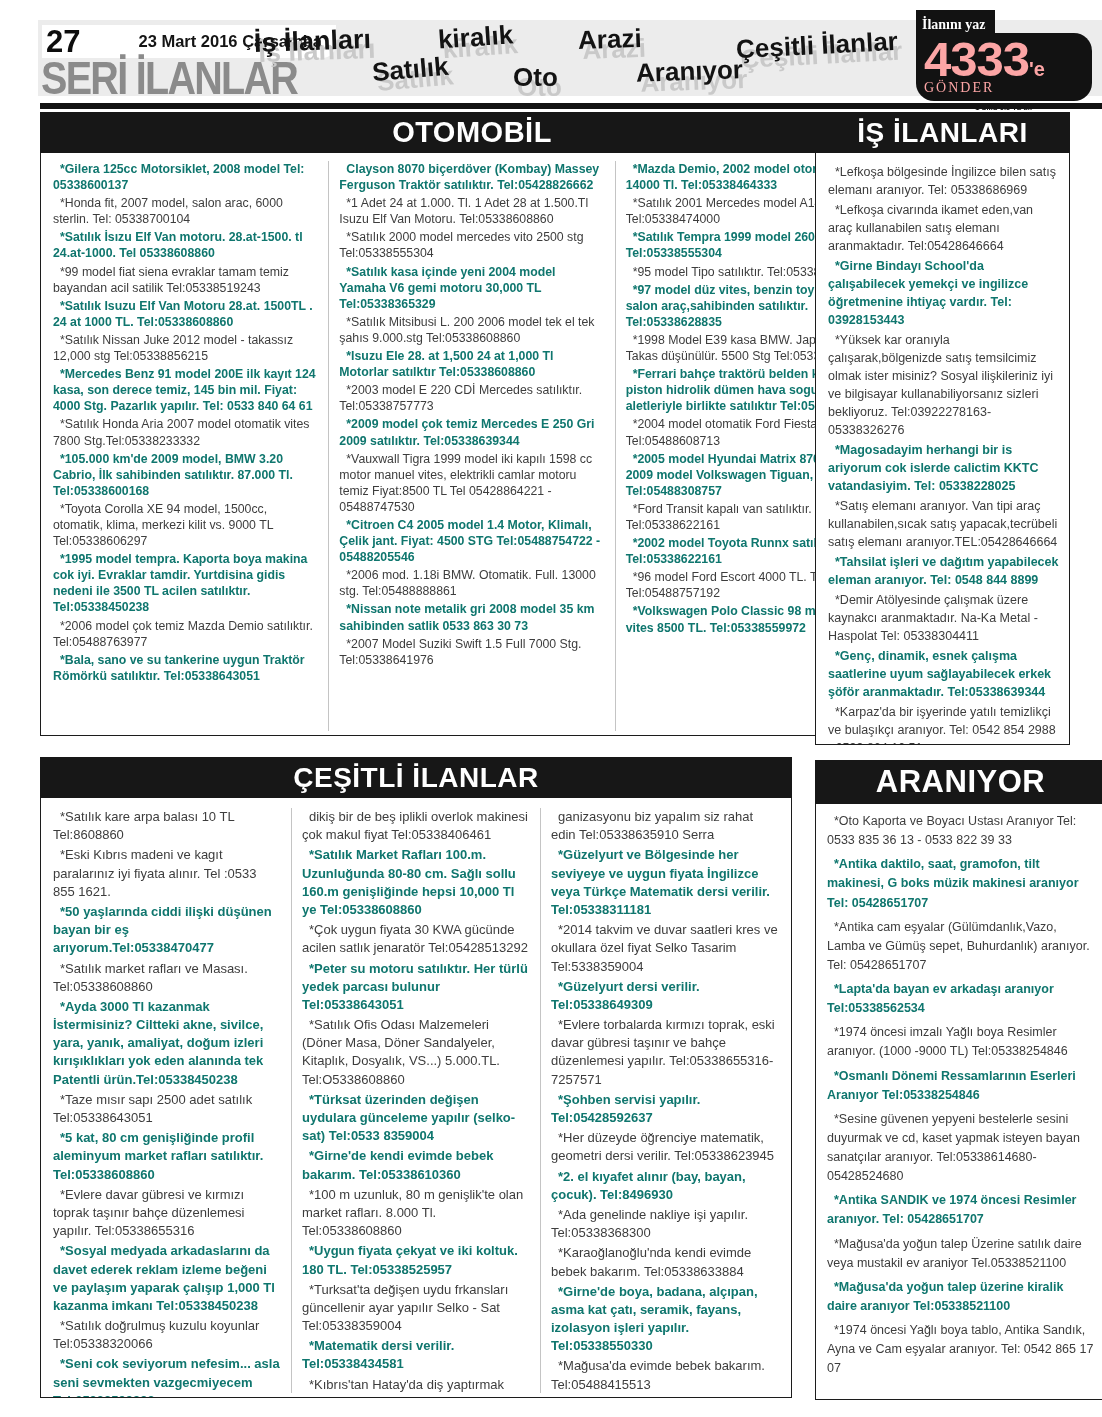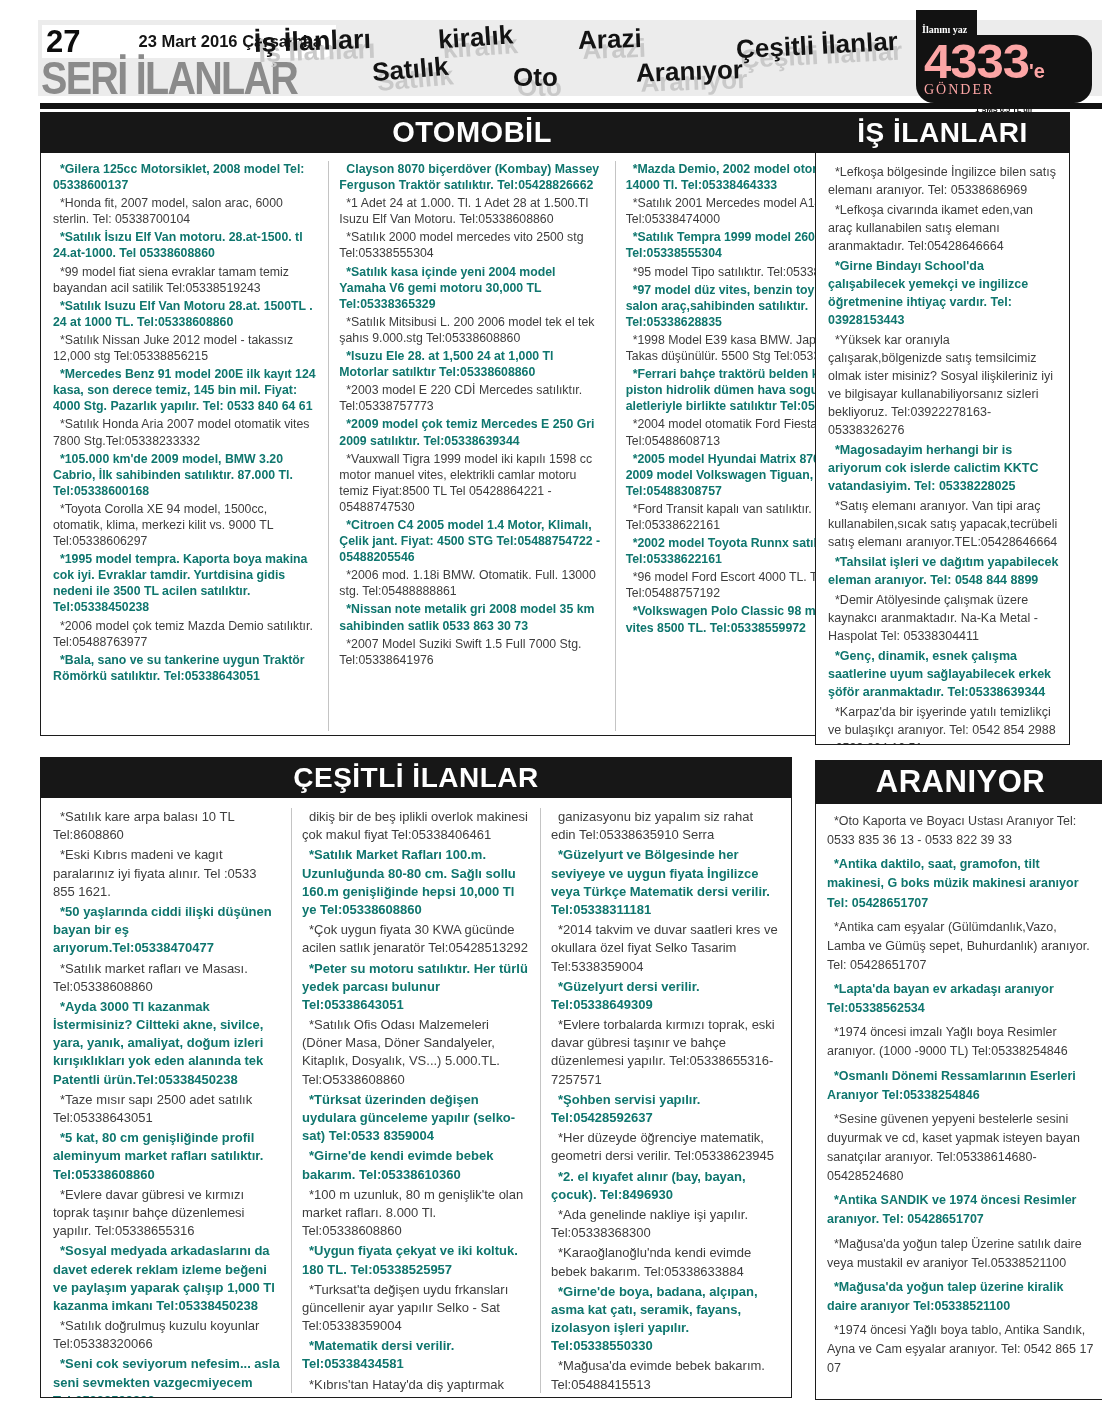--- a/index.html
+++ b/index.html
@@ -26,21 +26,21 @@
   .cat-is       { left:254px; top:26px;  font-size:27px; transform:rotate(-2deg); }
   .cat-kiralik  { left:438px; top:22px;  font-size:26px; transform:rotate(-4deg); }
   .cat-arazi    { left:578px; top:24px;  font-size:26px; transform:rotate(-2deg); }
   .cat-cesitli  { left:736px; top:30px;  font-size:26px; transform:rotate(-3deg); }
   .cat-satilik  { left:372px; top:54px;  font-size:26px; transform:rotate(-5deg); }
   .cat-oto      { left:513px; top:62px;  font-size:26px; }
   .cat-araniyor { left:636px; top:56px;  font-size:26px; transform:rotate(-2deg); }
 
   .sms-wrap { position:absolute; left:916px; top:10px; width:176px; }
   .sms-tab  { display:inline-block; background:#121212; color:#fff; font-family:"Liberation Serif",serif;
-              font-weight:bold; font-size:10px; padding:14px 10px 2px 6px; }
+              font-weight:bold; font-size:14px; padding:7px 10px 2px 6px; }
   .sms-main { background:#121212; color:#fca5a5; border-radius:0 18px 18px 18px; margin-top:-2px;
               padding:0 8px 5px 8px; }
   .sms-number-row { line-height:1; padding-top:2px; }
   .sms-number { font-size:49px; font-weight:bold; letter-spacing:-1px; }
   .sms-suffix { font-size:20px; font-weight:bold; }
   .sms-send { font-family:"Liberation Serif",serif; font-size:14px; letter-spacing:2px;
               margin-top:-4px; }
   .sms-notes { text-align:center; font-size:7.5px; font-weight:bold; color:#111; line-height:1.3; margin-top:2px; }
 
   

